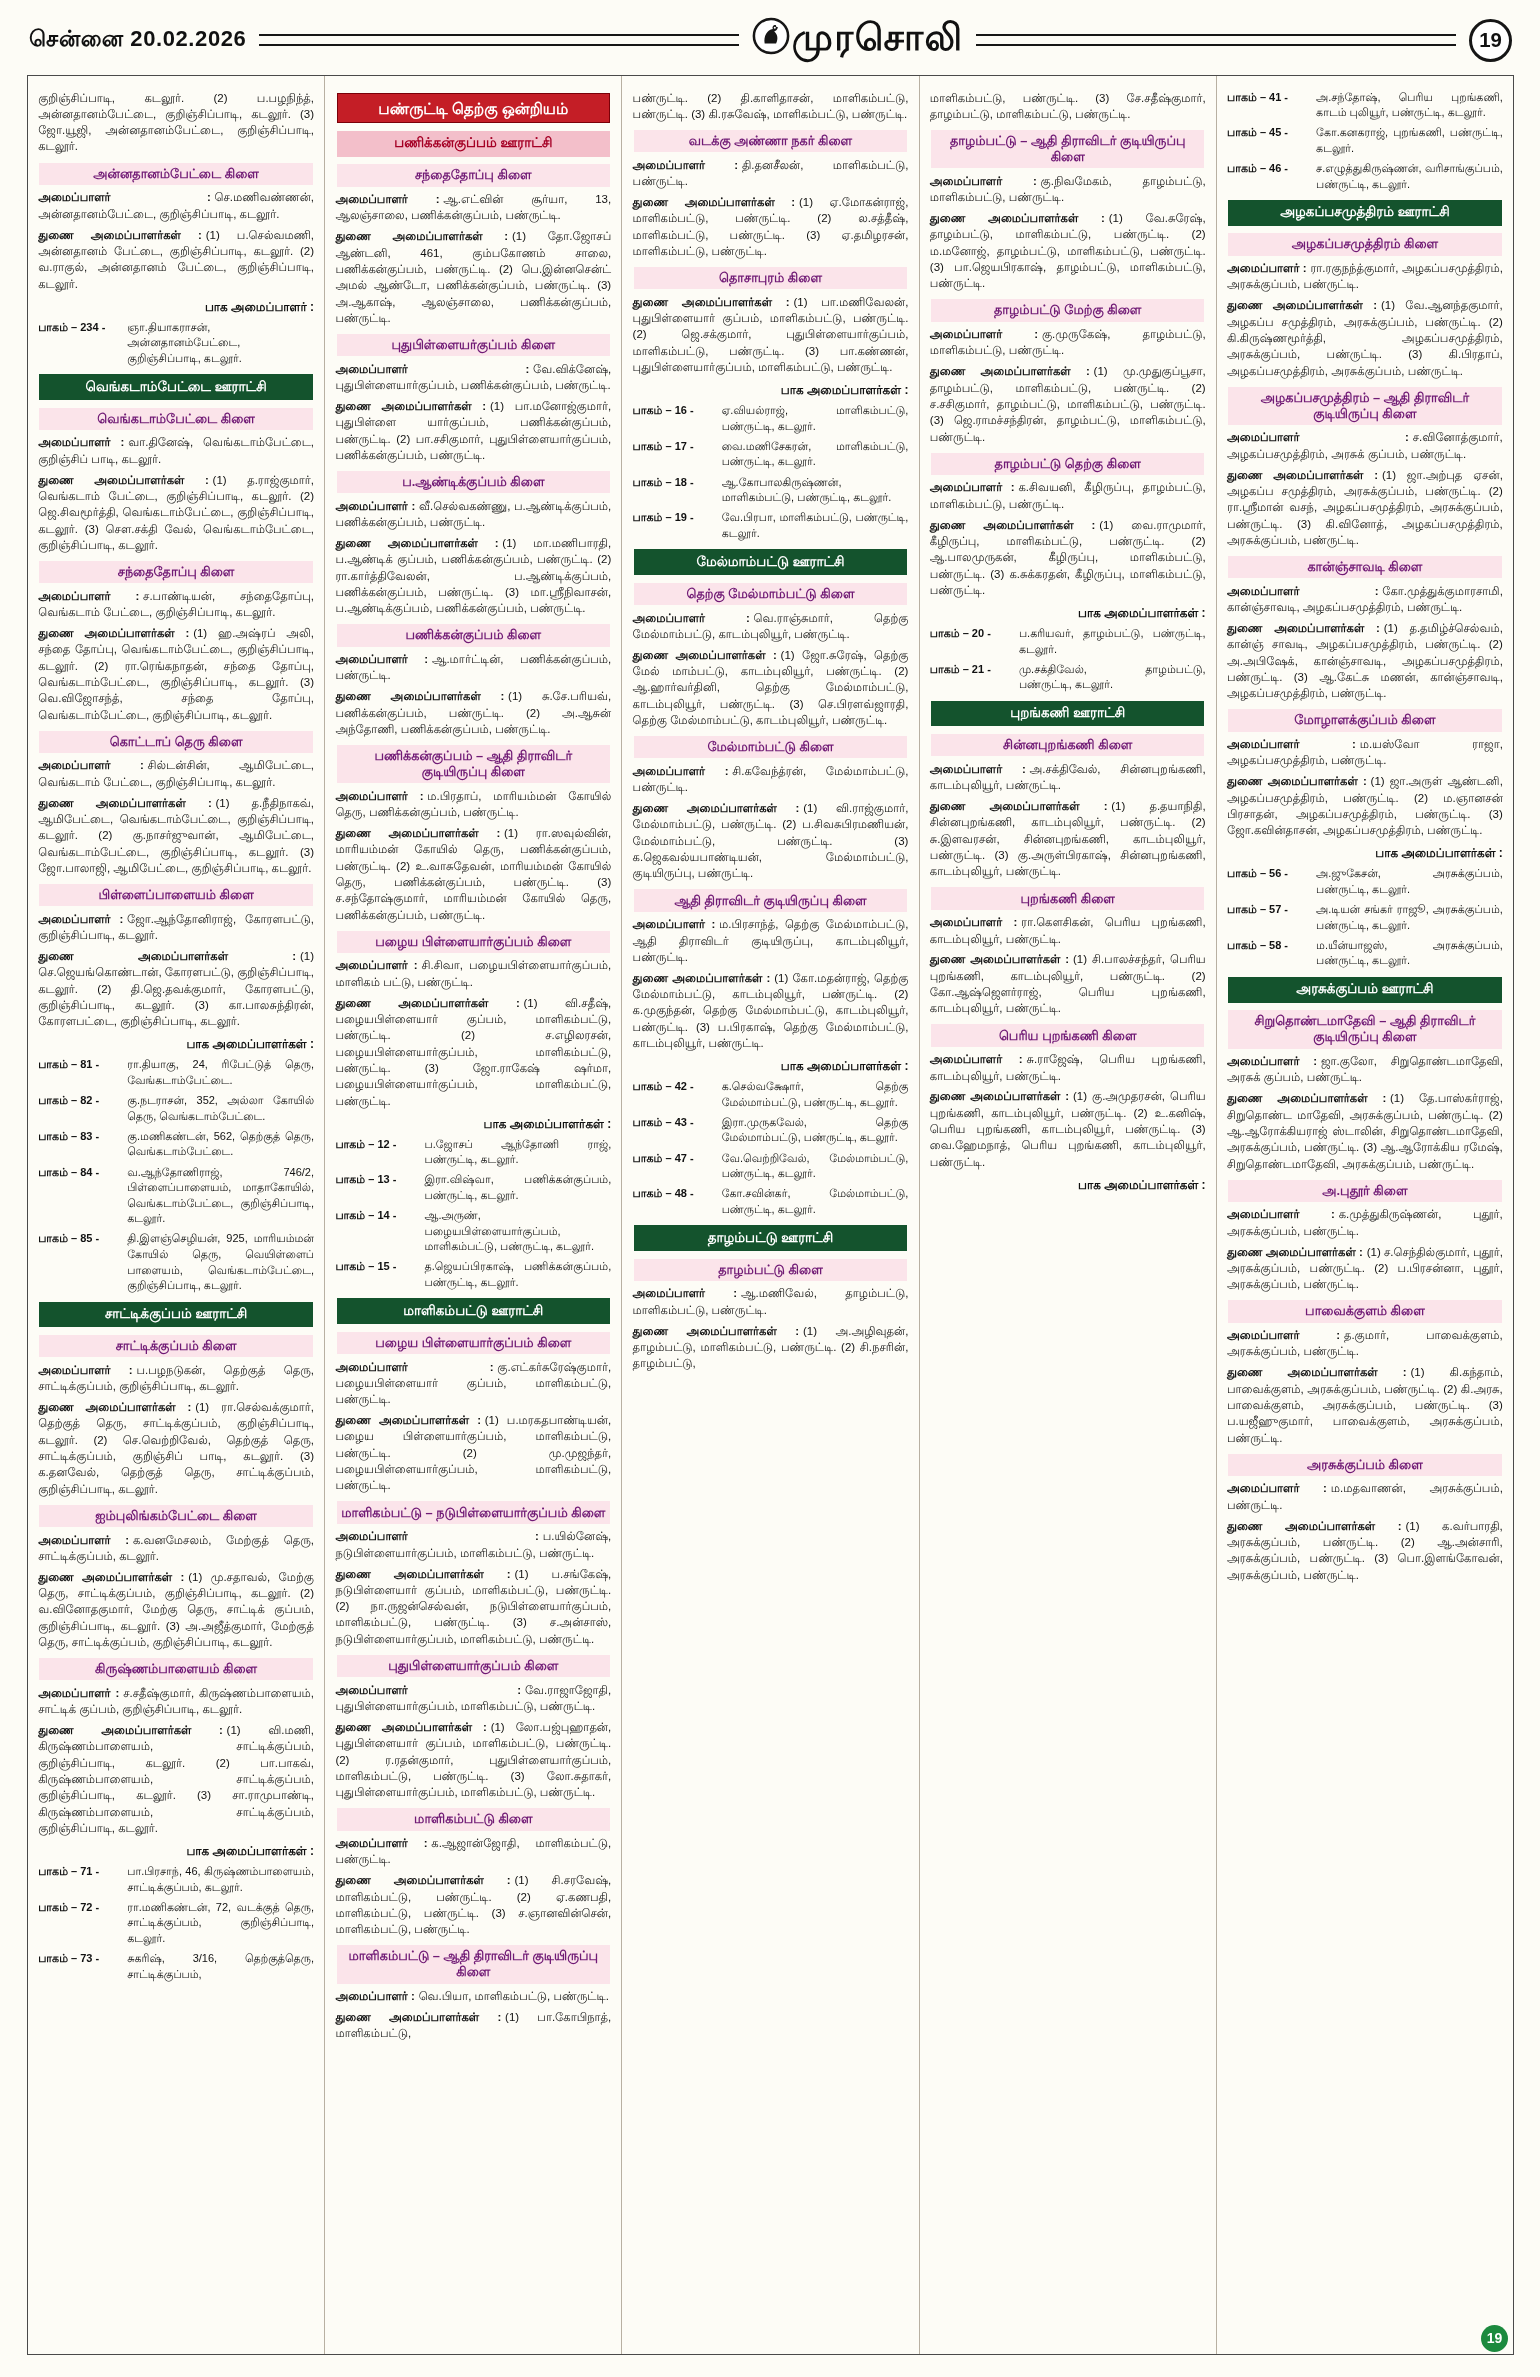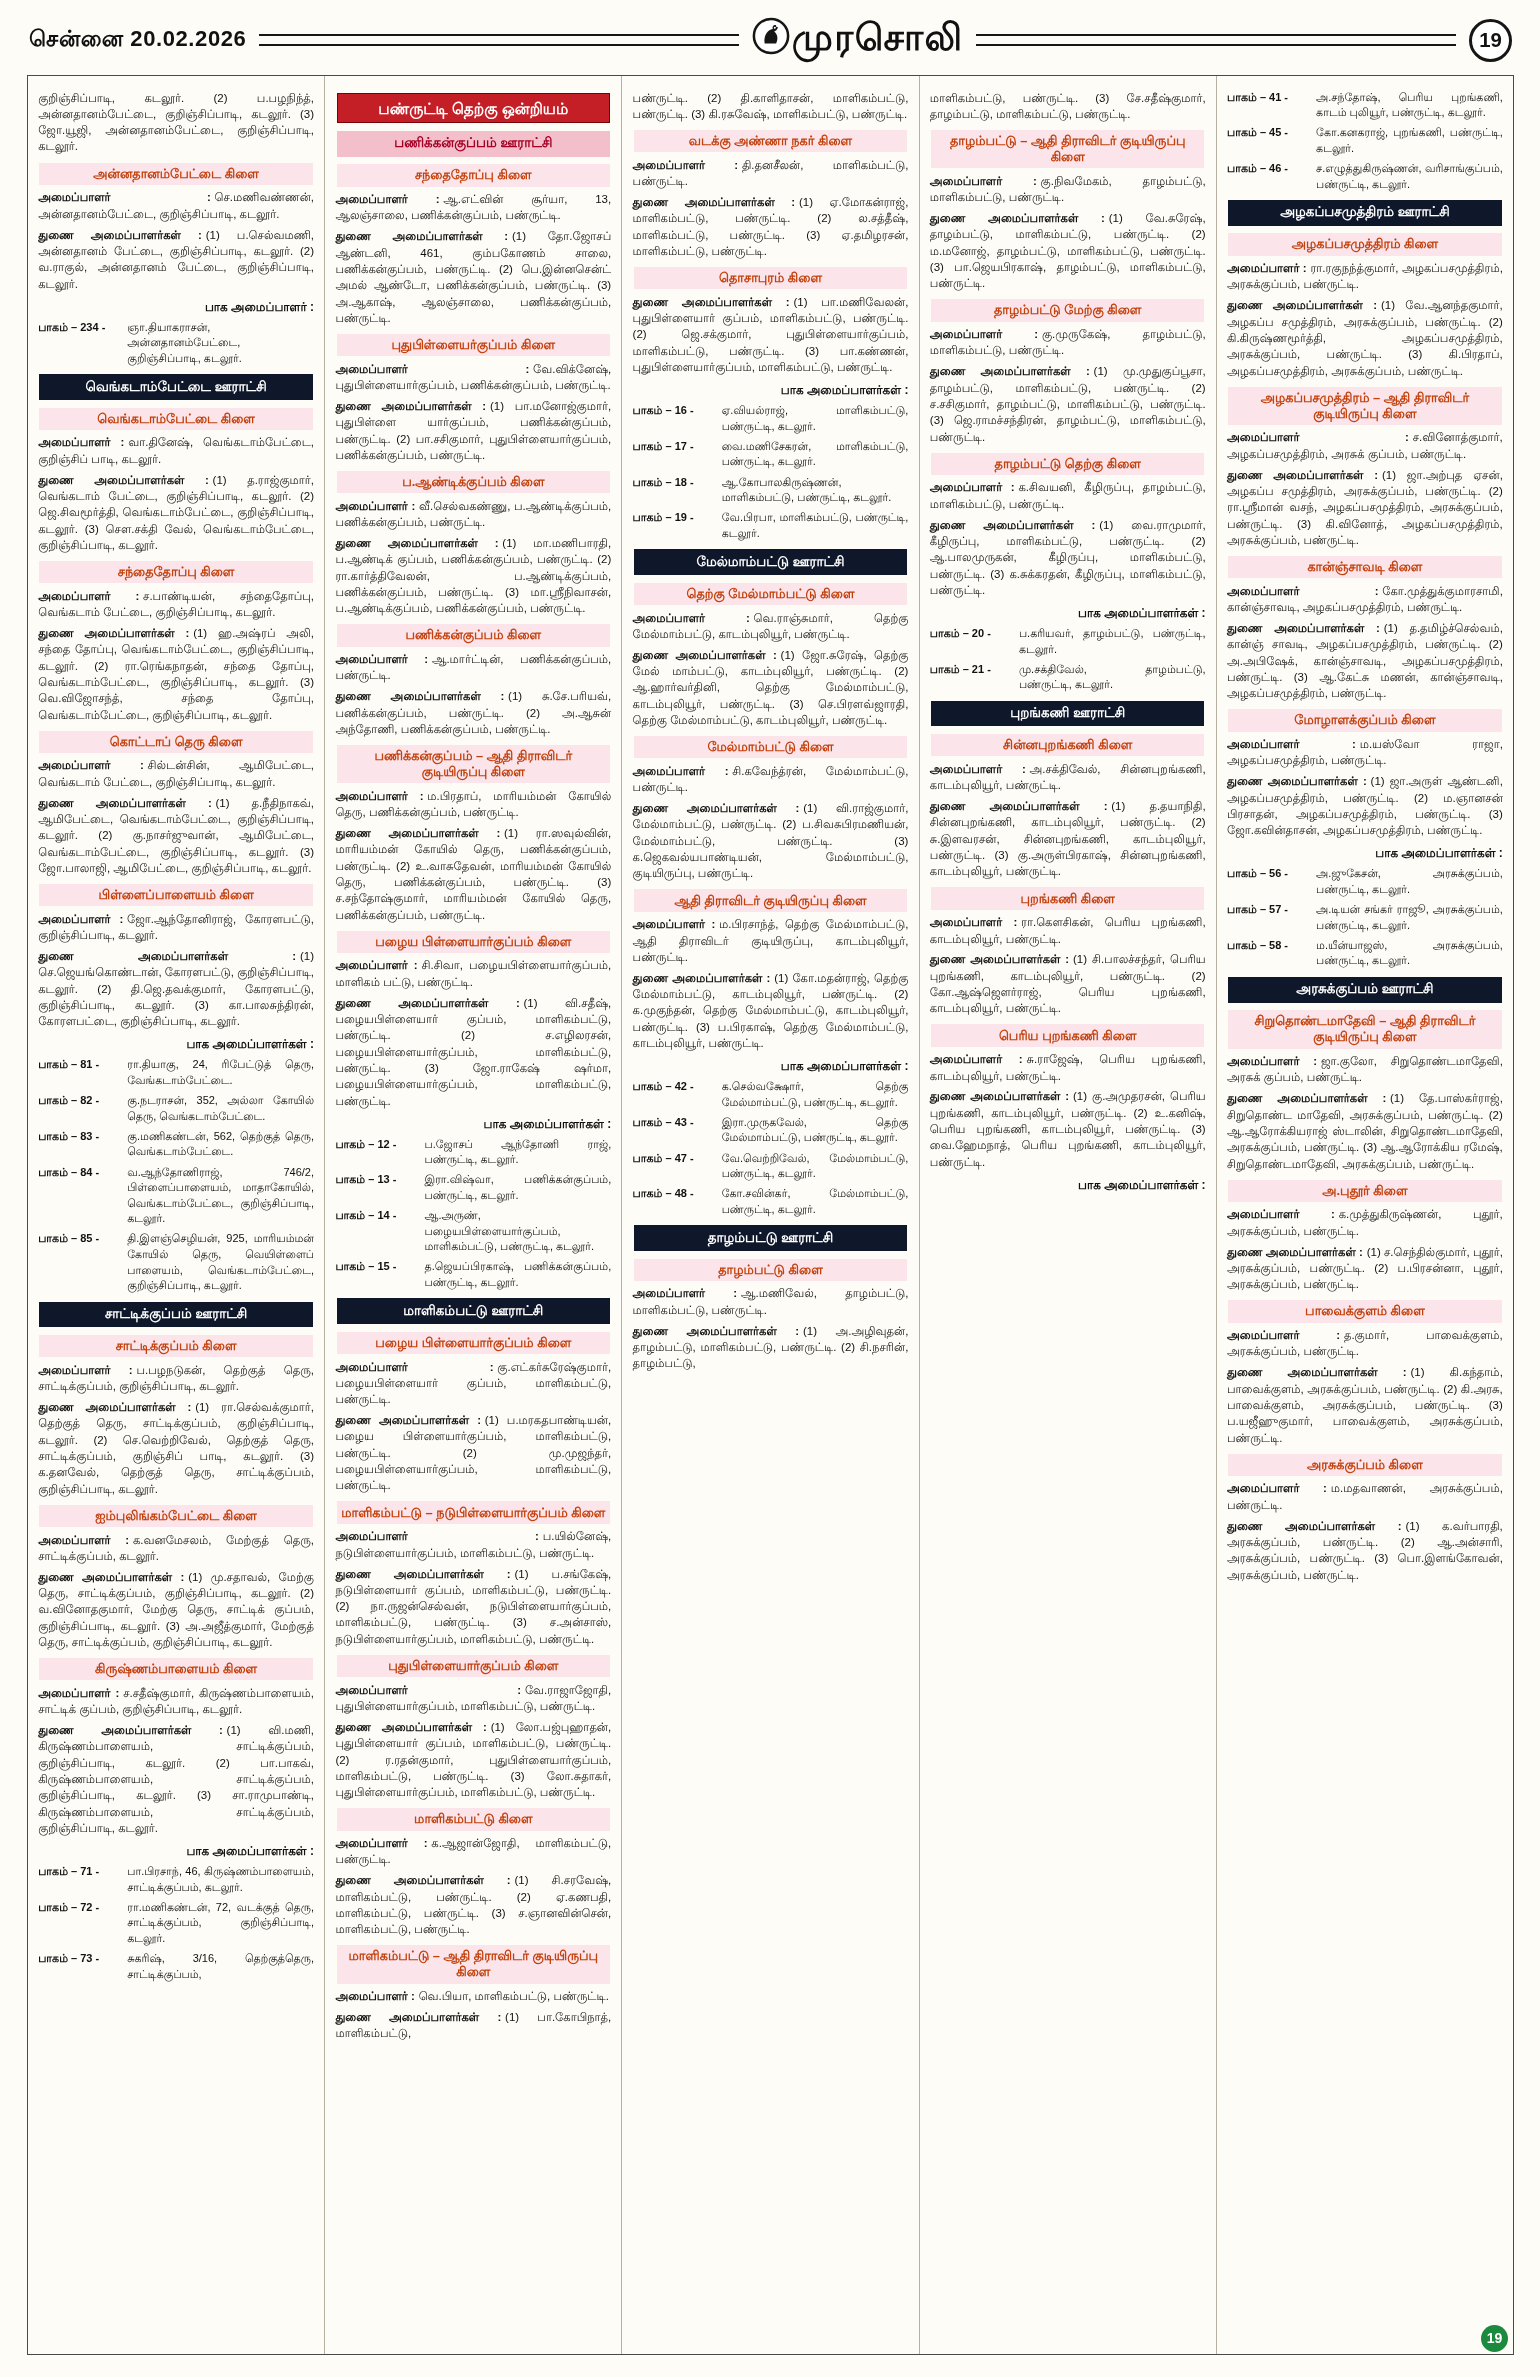--- a/index.html
+++ b/index.html
@@ -33,25 +33,25 @@
   .col{
     flex:1 1 0;padding:9px 10.2px;overflow:hidden;
     border-right:0.6px solid #b8b0a2;
   }
   .col:last-child{border-right:none;}
   
   .u,.ut,.u2{
     text-align:center;font-weight:bold;
     padding:4.5px 3.8px;margin:7.7px 1.3px 5.1px 1.3px;font-size:13.4px;line-height:1.25;
   }
-  .u{background:#0f172a;color:#ffffff;}
+  .u{background:#14532d;color:#ffffff;}
   .ut{background:#c41e26;color:#ffffff;border:1.9px solid #7a0008;font-size:15.3px;margin-top:8px;}
   .u2{background:#f3bfca;color:#a50025;font-size:13.4px;}
   .br{
-    background:#fbe4ea;color:#c2410c;text-align:center;font-weight:bold;
+    background:#fbe4ea;color:#701a75;text-align:center;font-weight:bold;
     padding:3.2px 3.8px;margin:7.7px 1.3px 4.5px 1.3px;font-size:12.8px;line-height:1.25;
   }
   p.body{
     margin:4.5px 0;font-size:11.5px;line-height:1.42;text-align:justify;
     word-break:break-word;
   }
   p.body b{padding-right:3.8px;}
   .sub{
     text-align:right;font-weight:bold;font-size:12px;margin:7.7px 0 5.1px 0;
   }

